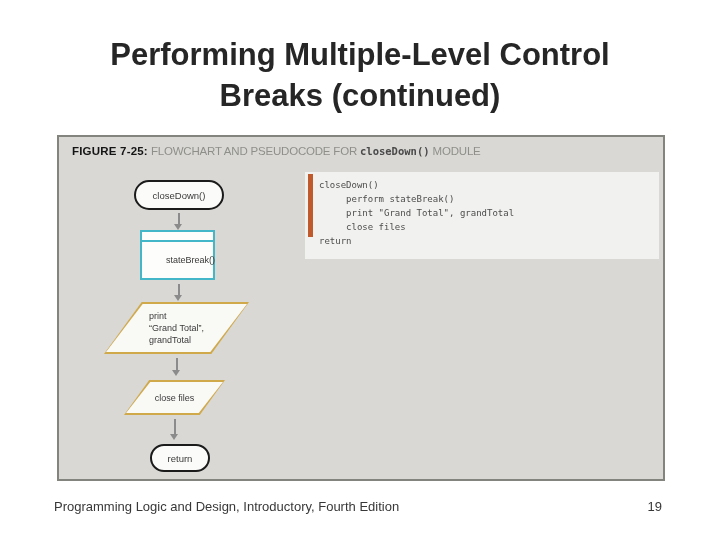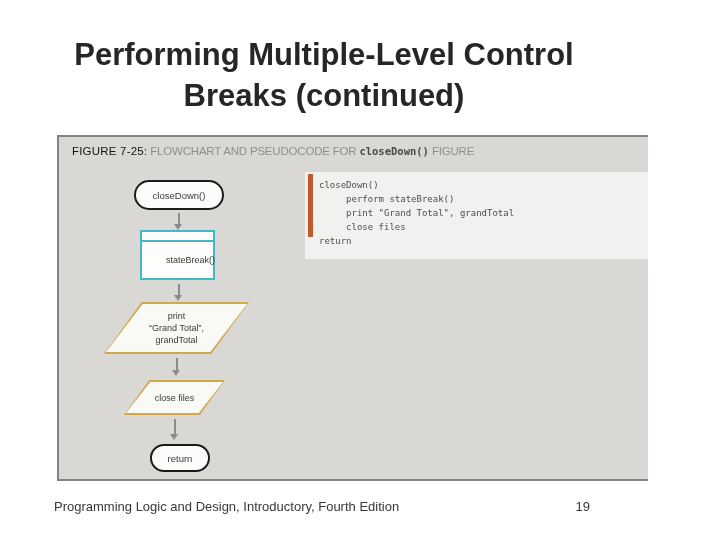--- a/index.html
+++ b/index.html
@@ -1,27 +1,27 @@
 <!DOCTYPE html>
 <html style="--accent-bar: #c0592b; --predef-border: #43b7c8; --para-border: #d0a94a; --figure-bg: #d9d8d5; --code-bg: #f1f1ef;"><head>
 <meta charset="utf-8">
 <style>
   html,body{margin:0;padding:0;background:#ffffff;}
   body{font-family:"Liberation Sans",sans-serif;}
-  .slide{position:relative;width:648px;height:540px;background:#ffffff;overflow:hidden;}
+  .slide{position:relative;width:720px;height:540px;background:#ffffff;overflow:hidden;}
 
   
   .title{position:absolute;top:34px;left:0;width:100%;margin:0;text-align:center;
          font-size:31px;line-height:41px;font-weight:700;color:#262626;white-space:pre-line;}
 
   
   .fig{position:absolute;left:57px;top:135px;width:608px;height:346px;margin:0;
        background:var(--figure-bg,#d9d8d5);border:2px solid #84847e;box-sizing:border-box;}
   .caption{position:absolute;left:13px;top:8px;font-size:11.5px;white-space:nowrap;}
-  .cap-label{font-weight:400;color:#141414;letter-spacing:.2px;}
+  .cap-label{font-weight:700;color:#141414;letter-spacing:.2px;}
   .cap-gray{color:#8f8f8a;letter-spacing:-.2px;text-align:right;}
   .cap-code{font-family:"DejaVu Sans Mono","Liberation Mono",monospace;font-weight:700;
             color:#4a4a4a;font-size:10.5px;}
 
   
   .node{position:absolute;display:flex;align-items:center;justify-content:center;
         color:#3a3a3a;box-sizing:border-box;text-align:center;}
   .terminal{background:#fbfbf9;border:2px solid #1b1b1b;border-radius:15px;font-size:9.5px;}
   .t1{left:75px;top:43px;width:90px;height:30px;}
   .t2{left:91px;top:307px;width:60px;height:28px;}
@@ -30,21 +30,21 @@
   .predef-line{position:absolute;left:0;right:0;top:8px;height:2px;
                background:var(--predef-border,#43b7c8);}
 
   .para{position:absolute;background:var(--para-border,#d0a94a);}
   .para-fill{position:absolute;inset:2px;background:#f9f9f6;}
   .p1{left:45px;top:165px;width:145px;height:52px;}
   .p2{left:65px;top:243px;width:101px;height:35px;}
   .p1,.p1 .para-fill{clip-path:polygon(26% 0,100% 0,74% 100%,0 100%);}
   .p2,.p2 .para-fill{clip-path:polygon(25% 0,100% 0,75% 100%,0 100%);}
   .para-label{position:absolute;inset:0;display:flex;align-items:center;justify-content:center;
-              text-align:center;font-size:9px;line-height:12px;color:#3a3a3a;white-space:pre-line;}
+              font-size:9px;line-height:12px;color:#3a3a3a;white-space:pre-line;}
 
   
   .arrow{position:absolute;width:9px;}
   .shaft{position:absolute;left:3.5px;top:0;bottom:5px;width:2px;background:#8b8b8b;}
   .head{position:absolute;left:0;bottom:0;width:0;height:0;
         border-left:4.5px solid transparent;border-right:4.5px solid transparent;
         border-top:6px solid #8b8b8b;}
   .a1{left:115px;top:76px;height:17px;}
   .a2{left:115px;top:147px;height:17px;}
   .a3{left:113px;top:221px;height:18px;}
@@ -66,21 +66,21 @@
 </head>
 <body>
 
 <div class="slide">
 
   <h1 class="title">Performing Multiple-Level Control
 Breaks (continued)</h1>
 
   <figure class="fig">
 
-    <div class="caption"><span class="cap-label">FIGURE 7-25:</span><span class="cap-gray"> FLOWCHART AND PSEUDOCODE FOR </span><span class="cap-code">closeDown()</span><span class="cap-gray"> FIGURE</span></div>
+    <div class="caption"><span class="cap-label">FIGURE 7-25:</span><span class="cap-gray"> FLOWCHART AND PSEUDOCODE FOR </span><span class="cap-code">closeDown()</span><span class="cap-gray"> MODULE</span></div>
 
     <div class="node terminal t1">closeDown()</div>
 
     <div class="arrow a1">
       <i class="shaft"></i>
       <i class="head"></i>
     </div>
 
     <div class="node predef">
       <i class="predef-line"></i>

